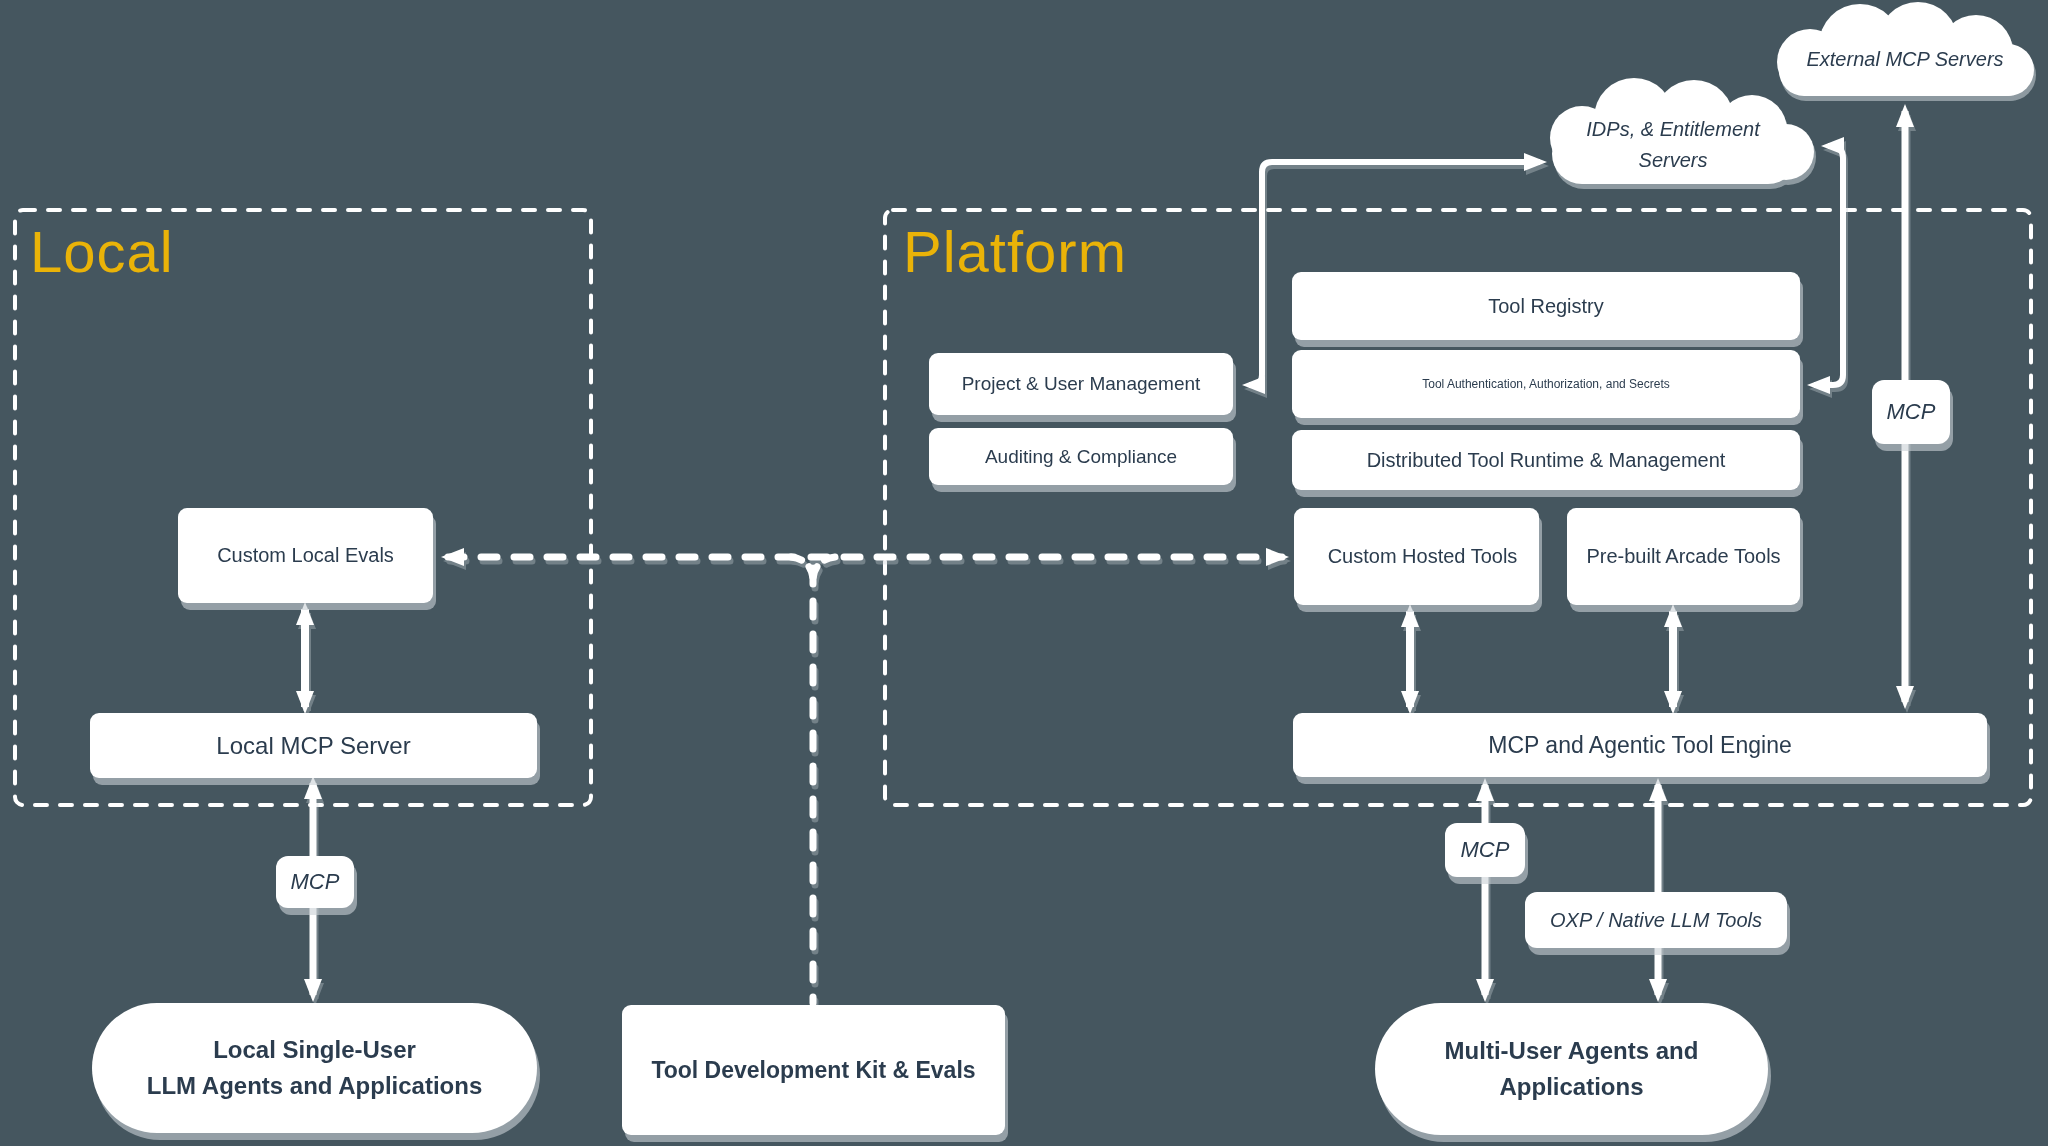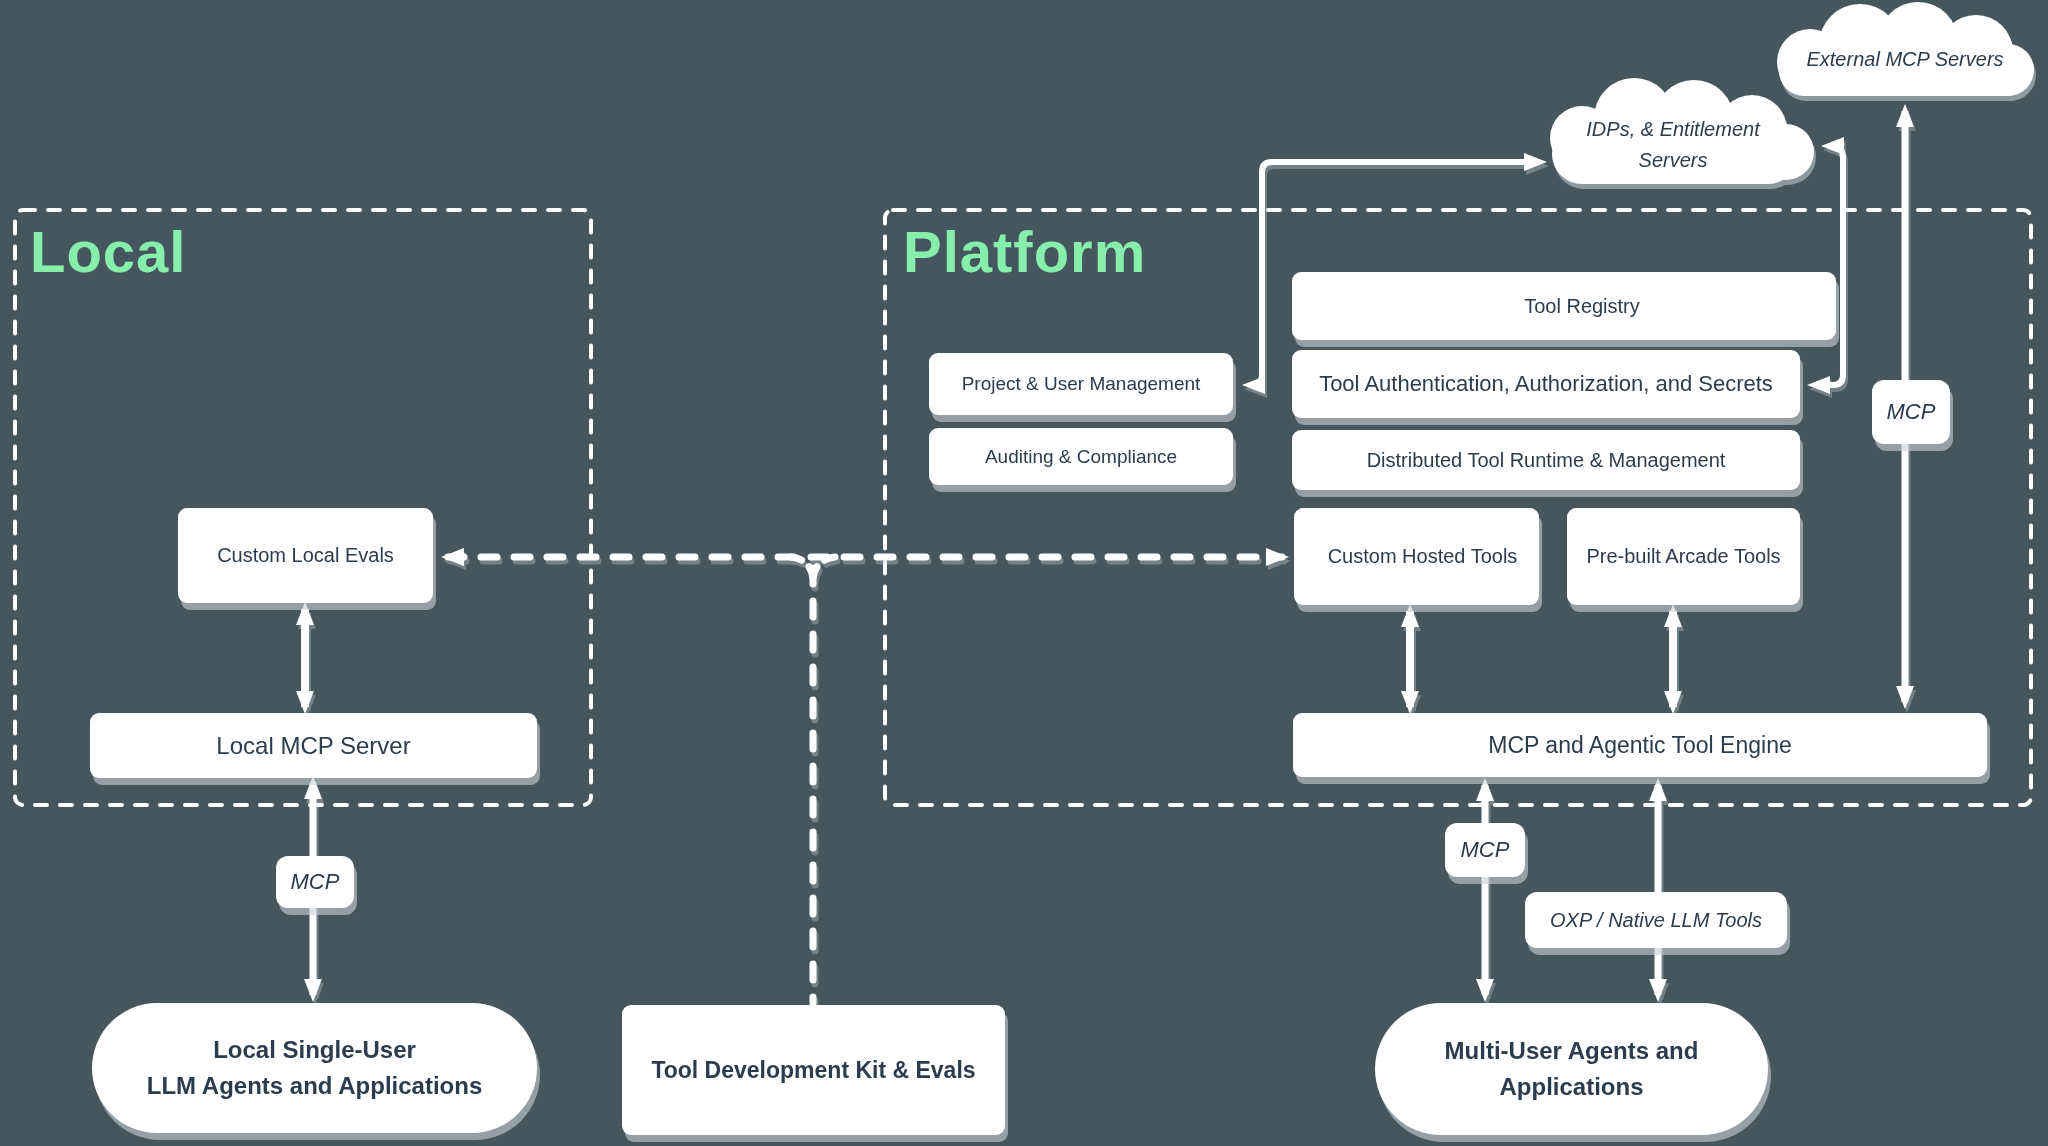--- a/index.html
+++ b/index.html
@@ -1,32 +1,32 @@
 <!DOCTYPE html>
 <html><head>
 <meta charset="utf-8">
 <style>
   html,body{margin:0;padding:0;background:#45565f;}
   .canvas{position:relative;width:2048px;height:1146px;background:#45565f;
           font-family:"Liberation Sans",sans-serif;overflow:hidden;}
   .layer{position:absolute;left:0;top:0;width:2048px;height:1146px;}
   svg.layer{z-index:1;}
-  .title{position:absolute;z-index:2;color:#86efac;font-weight:bold;font-size:58px;letter-spacing:1px;}
+  .title{position:absolute;z-index:2;color:#eab308;font-weight:normal;font-size:58px;letter-spacing:1px;}
   .t-local{left:30px;top:218px;}
   .t-platform{left:903px;top:218px;}
   .node,.chip,.oval{position:absolute;background:#ffffff;color:#2b3c4e;
         display:flex;align-items:center;justify-content:center;text-align:center;
         box-shadow:3px 7px 0 rgba(201,209,214,0.6);}
   .node{z-index:2;border-radius:9px;}
   .chip{z-index:3;border-radius:12px;font-style:italic;font-size:22px;}
   .oval{z-index:2;border-radius:999px;font-weight:bold;font-size:24px;line-height:1.5;}
   #n-custom-local{left:178px;top:508px;width:255px;height:95px;font-size:20px;}
   #n-server{left:90px;top:713px;width:447px;height:65px;font-size:24px;}
-  #n-registry{left:1292px;top:272px;width:508px;height:68px;font-size:20px;padding-left:36px;}
-  #n-auth{left:1292px;top:350px;width:508px;height:68px;font-size:22px;}
+  #n-registry{left:1292px;top:272px;width:508px;height:68px;font-size:20px;}
+  #n-auth{left:1292px;top:350px;width:508px;height:68px;font-size:12px;}
   #n-runtime{left:1292px;top:430px;width:508px;height:60px;font-size:20px;}
   #n-project{left:929px;top:353px;width:304px;height:62px;font-size:19px;}
   #n-audit{left:929px;top:428px;width:304px;height:57px;font-size:19px;}
   #n-hosted{left:1294px;top:508px;width:233px;height:97px;font-size:20px;padding-left:12px;}
   #n-prebuilt{left:1567px;top:508px;width:233px;height:97px;font-size:20px;}
   #n-engine{left:1293px;top:713px;width:694px;height:64px;font-size:23px;}
   #n-tdk{left:622px;top:1005px;width:383px;height:130px;font-size:23px;font-weight:bold;}
   #c-mcp-local{left:276px;top:856px;width:78px;height:52px;}
   #c-mcp-bottom{left:1445px;top:823px;width:80px;height:54px;}
   #c-oxp{left:1525px;top:892px;width:262px;height:56px;font-size:20px;}

